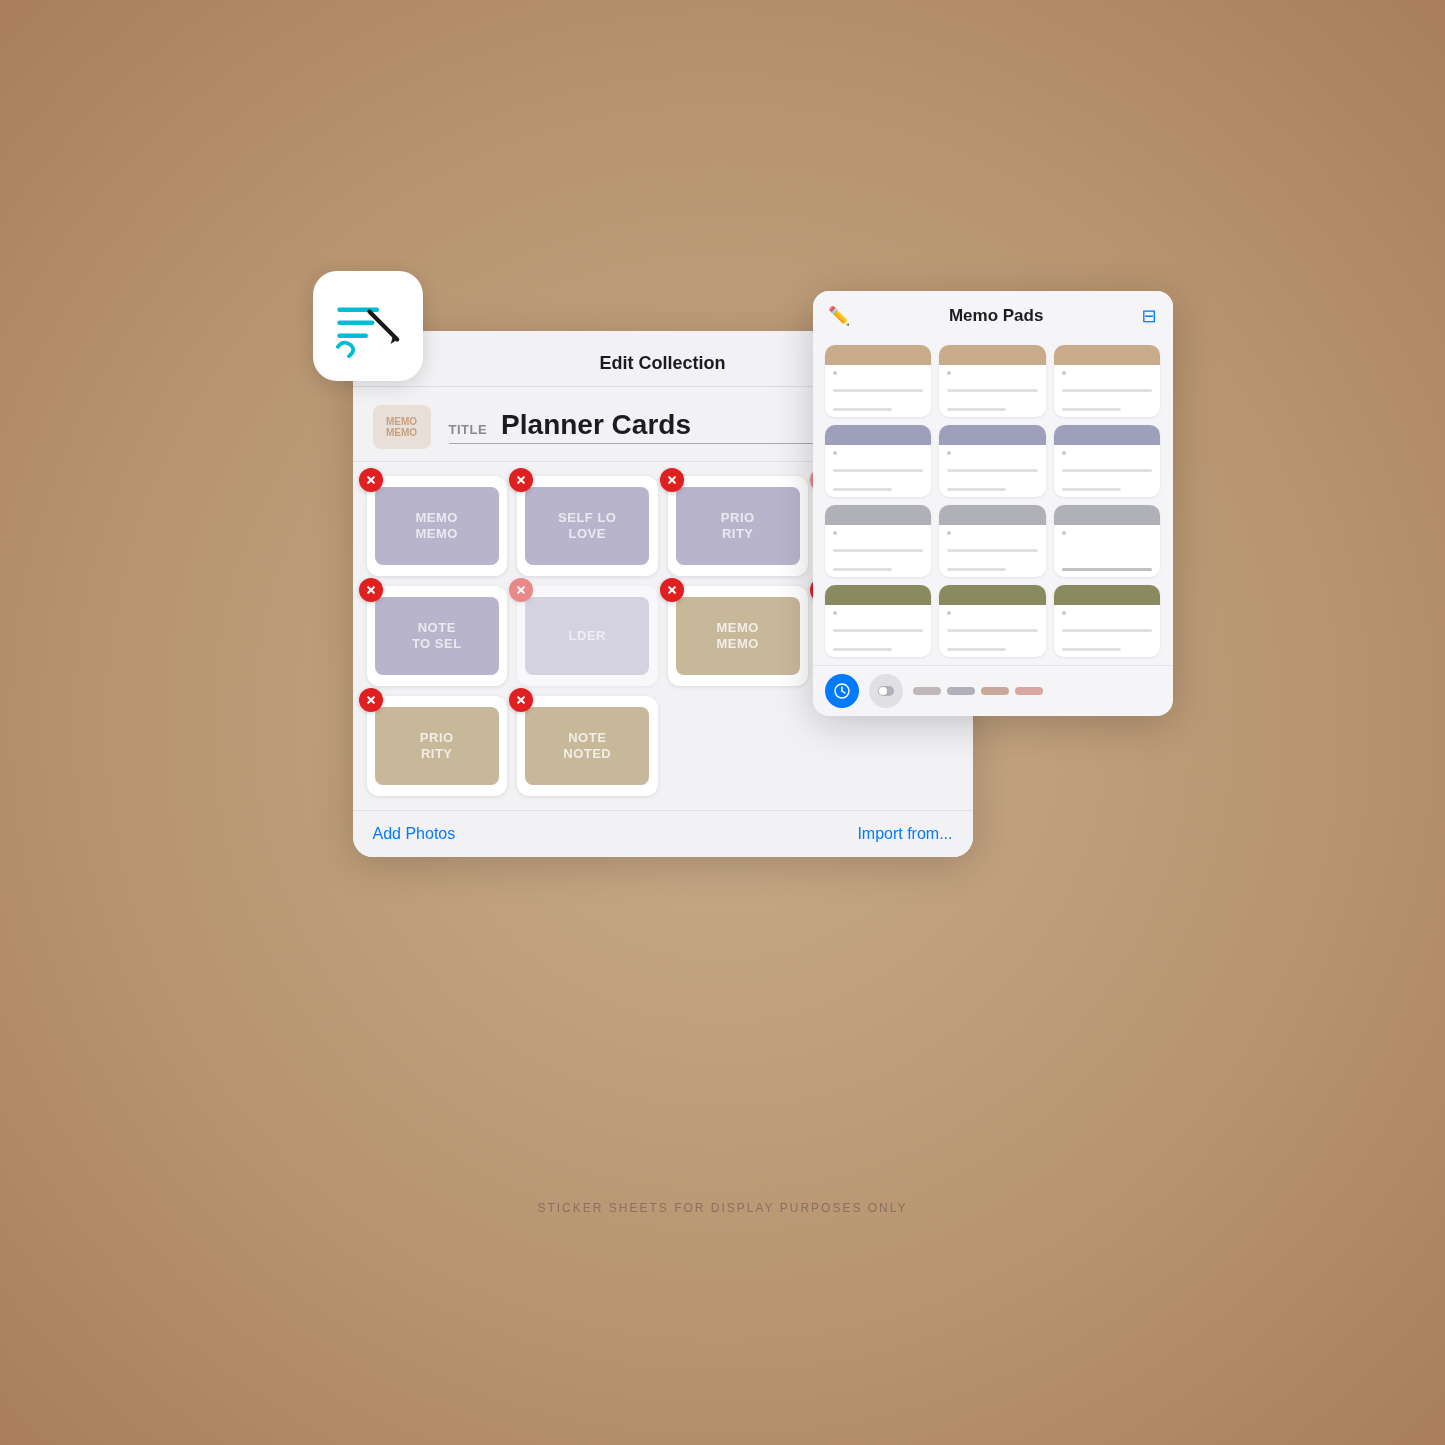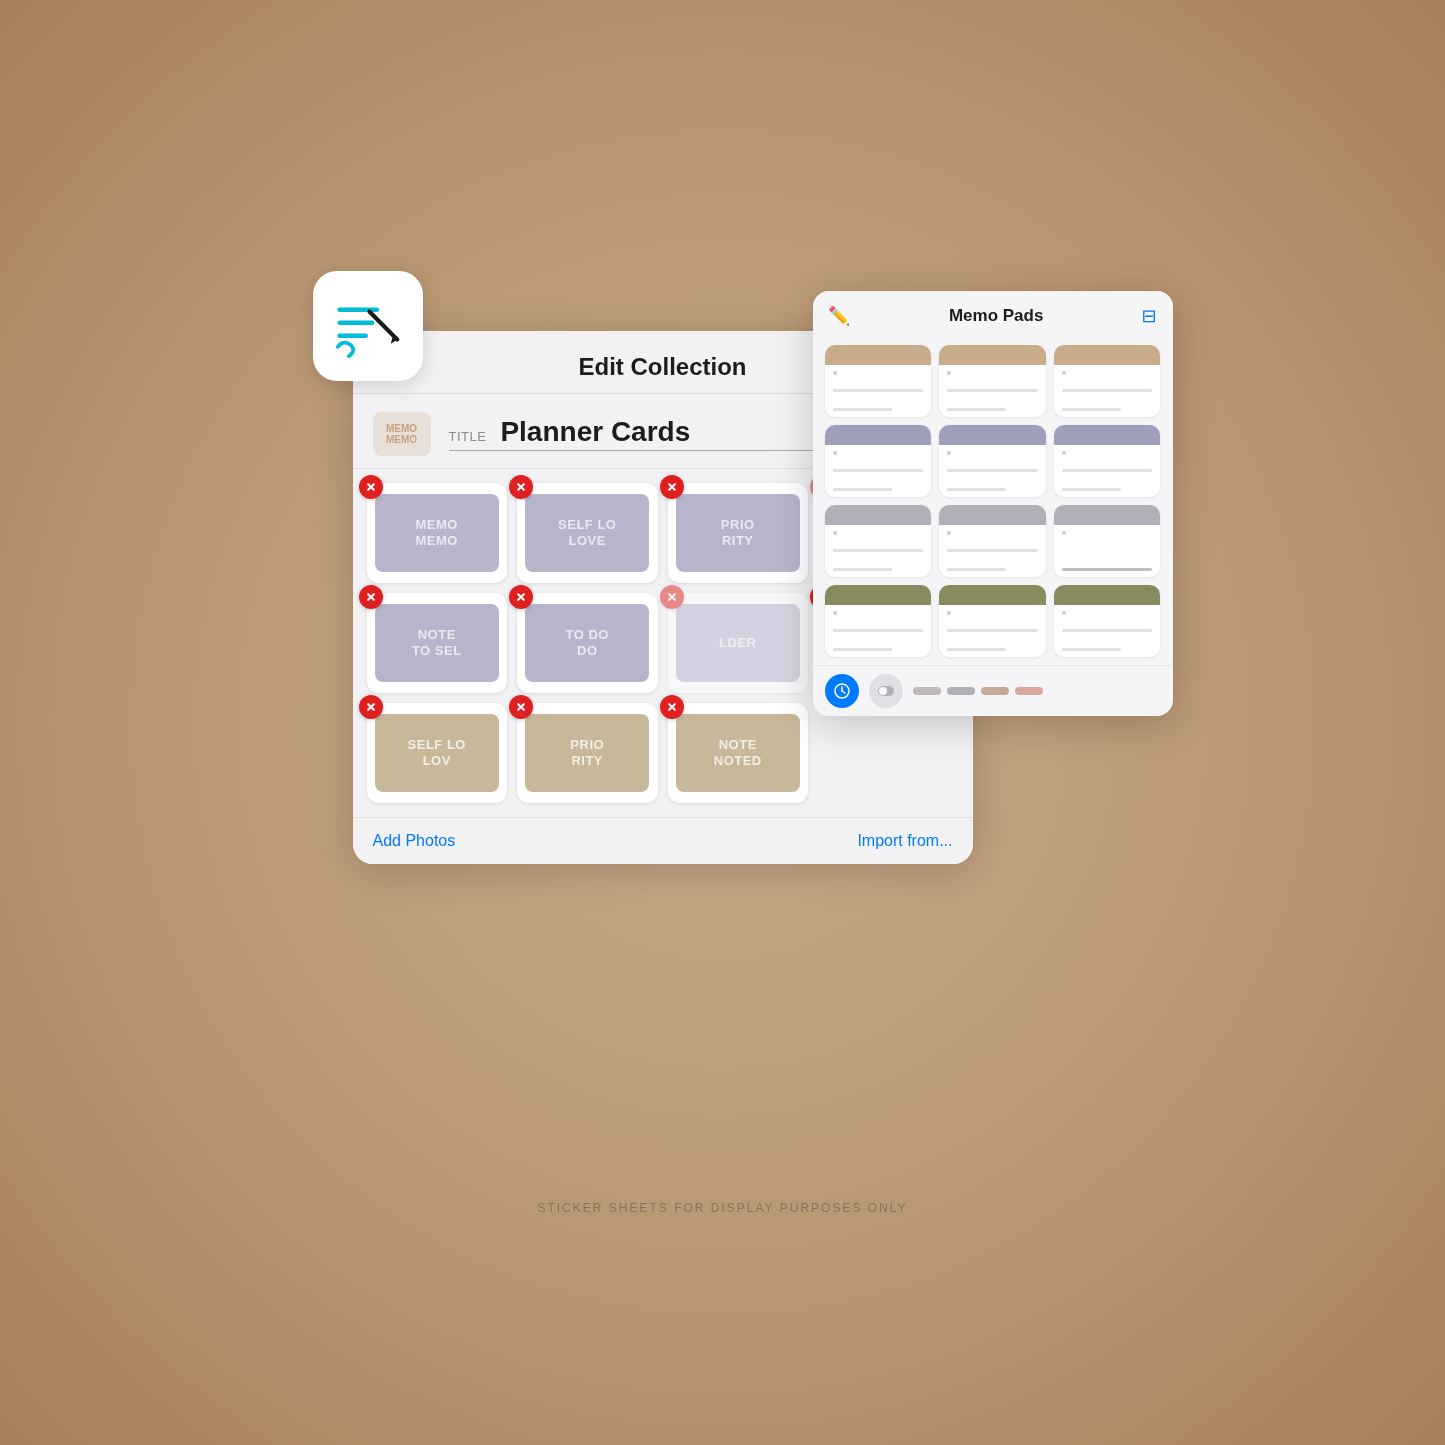--- a/index.html
+++ b/index.html
@@ -68,21 +68,21 @@
     }
 
     .edit-panel-header {
       background: #f2f2f5;
       padding: 22px 20px 12px;
       text-align: center;
       border-bottom: 1px solid #ddd;
     }
 
     .edit-panel-title {
-      font-size: 24px;
+      font-size: 18px;
       font-weight: 700;
       color: #1c1c1e;
     }
 
     .title-row {
       display: flex;
       align-items: center;
       padding: 18px 20px 12px;
       background: #f2f2f5;
       border-bottom: 1px solid #e0e0e0;
@@ -103,21 +103,21 @@
     .thumb-text {
       font-size: 10px;
       font-weight: 700;
       color: #c8a080;
       line-height: 1.1;
       text-align: center;
     }
 
     .title-label {
       font-size: 13px;
-      font-weight: 400;
+      font-weight: 700;
       color: #8a8a8e;
       margin-right: 8px;
       letter-spacing: 0.5px;
     }
 
     .title-value {
       font-size: 28px;
       font-weight: 700;
       color: #1c1c1e;
     }
@@ -439,28 +439,20 @@
       </div>
 
       <div class="sticker-cell">
         <div class="remove-btn"></div>
         <div class="sticker-card">
           <div class="sticker-inner color-purple">
             <span class="sticker-text text-purple">NOTE<br>TO SEL</span>
           </div>
         </div>
       </div>
-      <div class="sticker-cell">
-        <div class="remove-btn"></div>
-        <div class="sticker-card">
-          <div class="sticker-inner color-purple">
-            <span class="sticker-text text-purple">TO DO<br>DO</span>
-          </div>
-        </div>
-      </div>
       <div class="sticker-cell partial-card">
         <div class="remove-btn"></div>
         <div class="sticker-card">
           <div class="sticker-inner color-purple">
             <span class="sticker-text text-purple">LDER</span>
           </div>
         </div>
       </div>
 
       <div class="sticker-cell">

